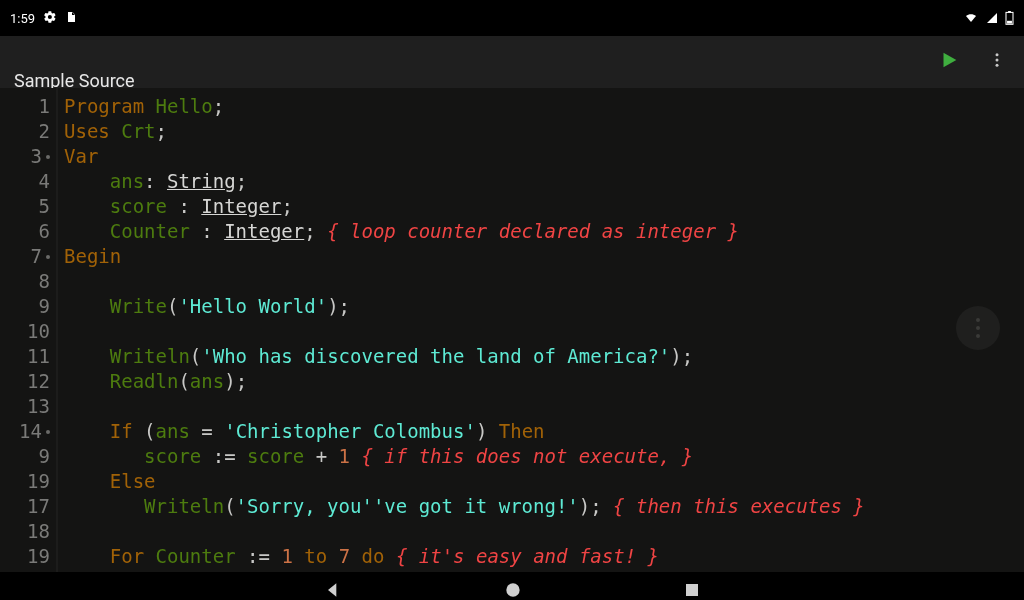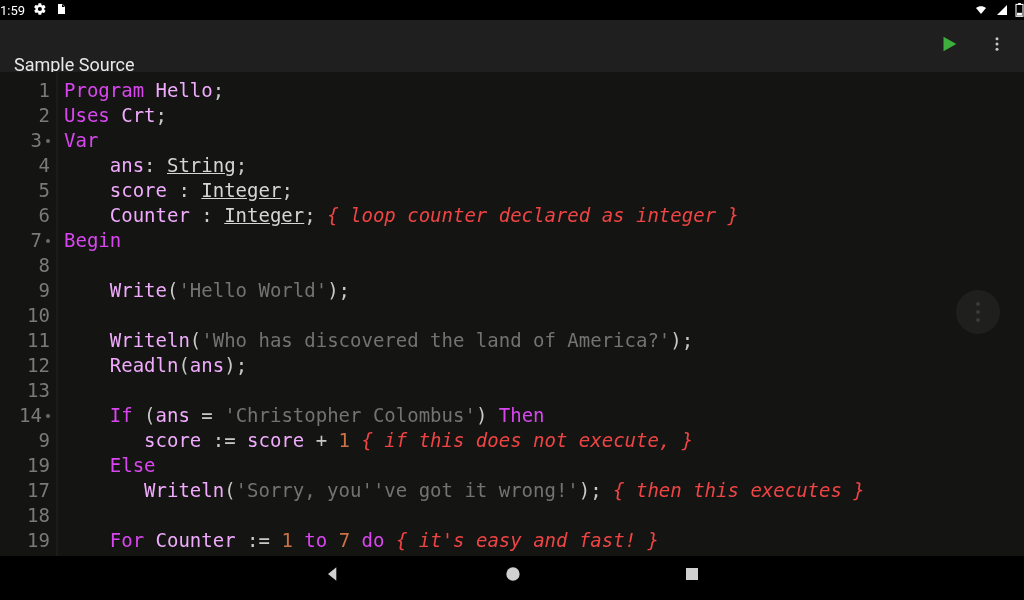--- a/index.html
+++ b/index.html
@@ -5,26 +5,26 @@
   * { margin: 0; padding: 0; box-sizing: border-box; }
   html, body {
     width: 1024px;
     height: 600px;
     background: #000;
     font-family: "Roboto", "Helvetica Neue", Arial, sans-serif;
     color: #e0e0e0;
     overflow: hidden;
   }
   .status-bar {
-    height: 20px;
+    height: 36px;
     background: #000;
     display: flex;
     align-items: center;
     justify-content: space-between;
-    padding: 0 0;
+    padding: 0 10px;
     font-size: 13px;
     color: #fff;
   }
   .status-left { display: flex; align-items: center; gap: 8px; }
   .status-right { display: flex; align-items: center; gap: 6px; }
   .status-right svg { display: block; }
   .app-bar {
     height: 52px;
     background: #1f1f1f;
     display: flex;
@@ -54,25 +54,25 @@
     user-select: none;
   }
   .gutter div { height: 25px; display:flex; justify-content:flex-end; align-items:center; gap:4px;}
   .fold-dot { width:4px; height:4px; border-radius:50%; background:#6a6a68; display:inline-block; }
   .code {
     padding: 6px 0 0 6px;
     white-space: pre;
     color: #d6d6d4;
   }
   .code div { height: 25px; }
-  .kw { color: #d946ef; } 
-  .ident { color: #f0abfc; }
+  .kw { color: #a16207; } 
+  .ident { color: #4d7c0f; }
   .punc { color: #c8c8c6; }
   .type { color: #d6d6d4; text-decoration: underline; }
-  .str { color: #737373; }  
+  .str { color: #5eead4; }  
   .num { color: #cc7246; }  
   .cmt { color: #ef4444; font-style: italic; }
   .nav-bar {
     height: 40px;
     background: #000;
     display: flex;
     align-items: center;
     justify-content: center;
     gap: 160px;
   }

